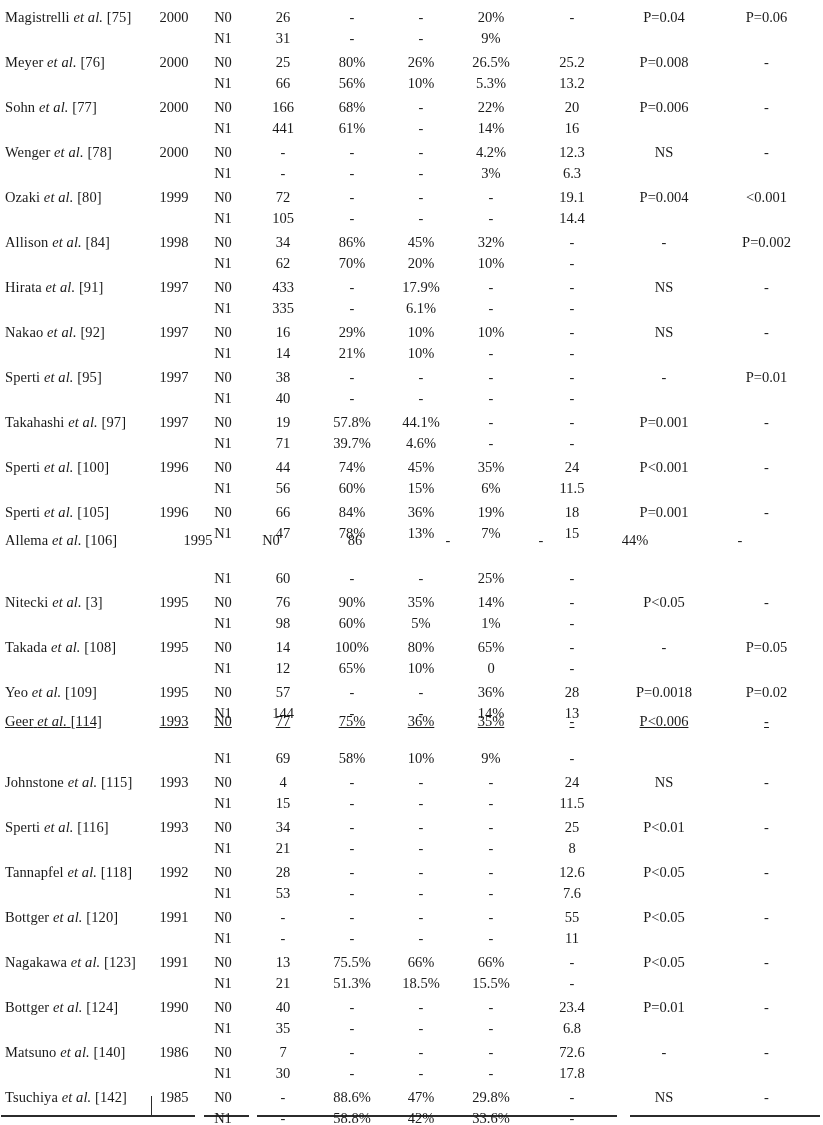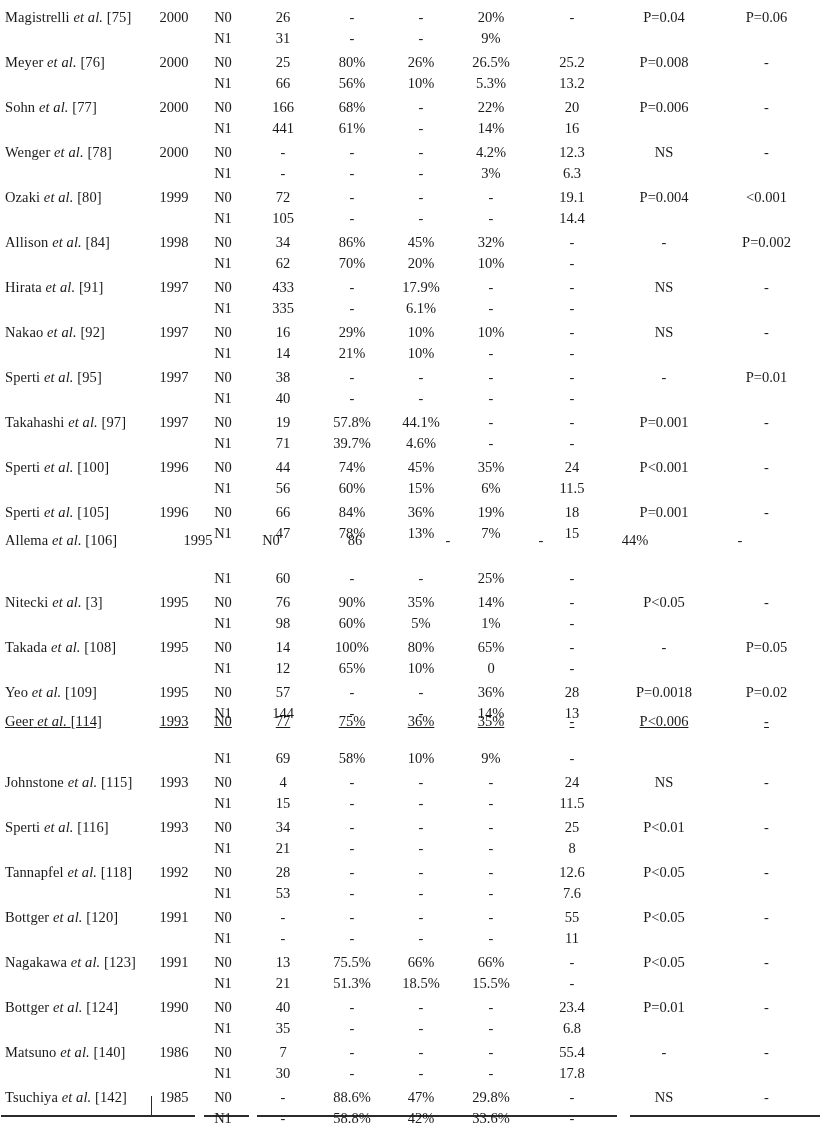--- a/index.html
+++ b/index.html
@@ -606,21 +606,21 @@
       <div class="cell"></div>
     </div>
     <div class="trow" style="top: 1042px;">
       <div class="cell study"><span>Matsuno</span> <span class="etal">et al.</span> <span>[140]</span></div>
       <div class="cell">1986</div>
       <div class="cell">N0</div>
       <div class="cell">7</div>
       <div class="cell">-</div>
       <div class="cell">-</div>
       <div class="cell">-</div>
-      <div class="cell">55.4</div>
+      <div class="cell">72.6</div>
       <div class="cell">-</div>
       <div class="cell">-</div>
     </div>
     <div class="trow" style="top: 1063px;">
       <div class="cell study"></div>
       <div class="cell"></div>
       <div class="cell">N1</div>
       <div class="cell">30</div>
       <div class="cell">-</div>
       <div class="cell">-</div>

